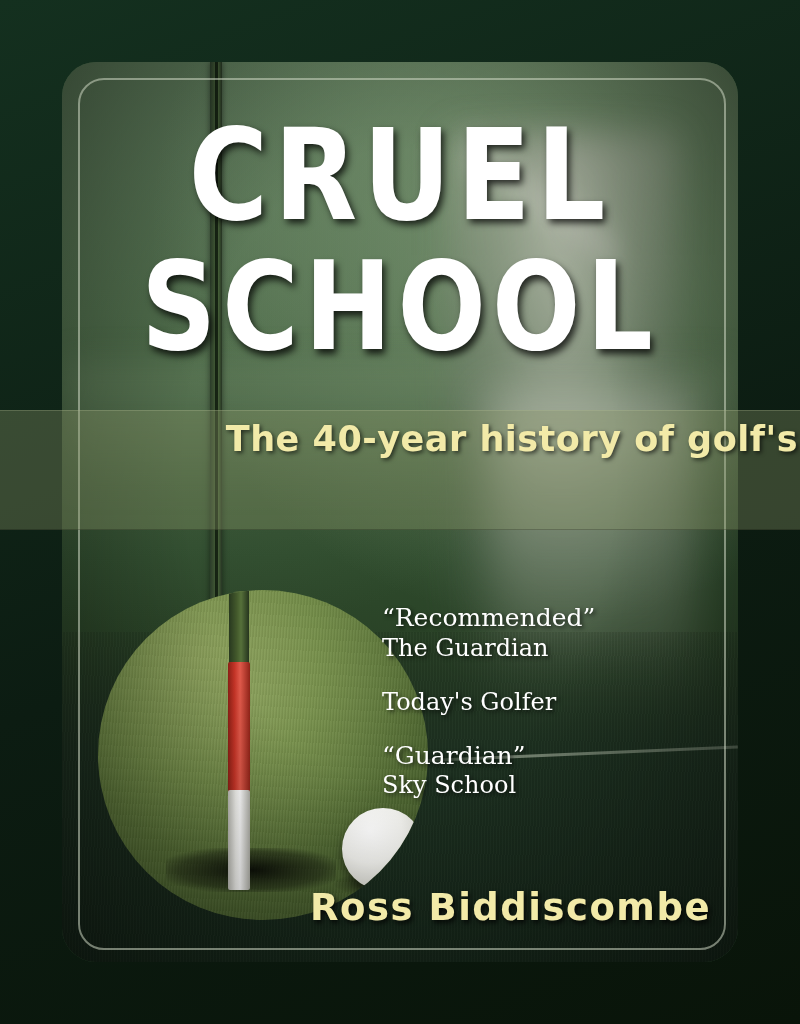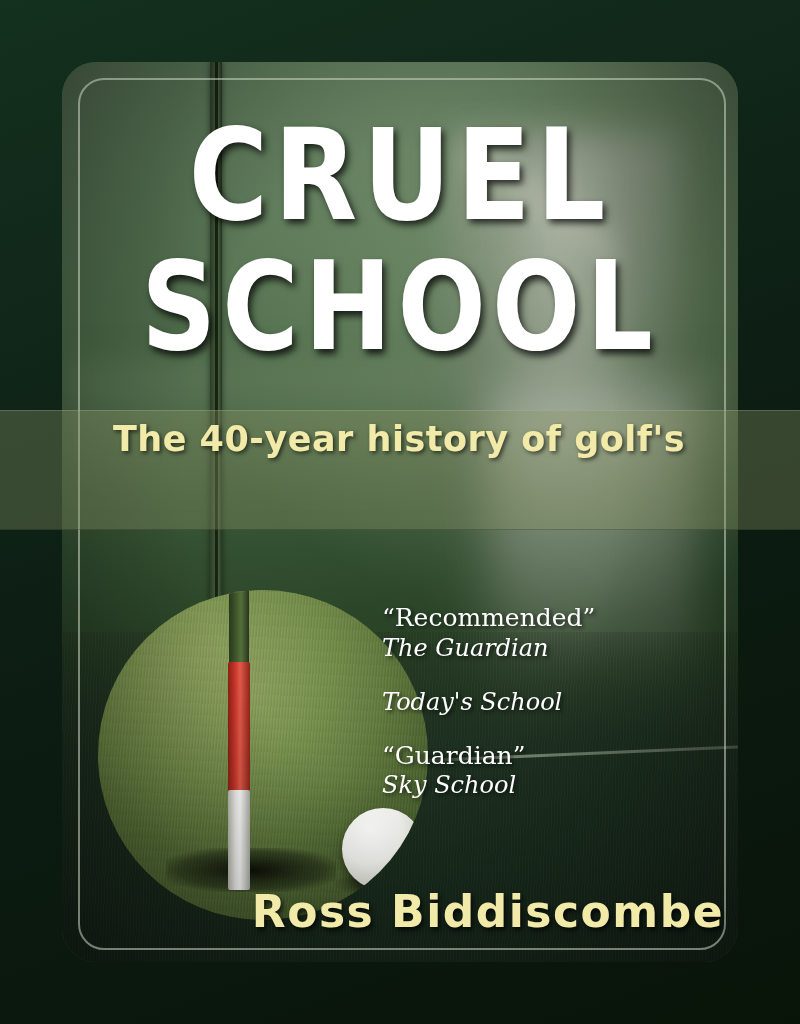--- a/index.html
+++ b/index.html
@@ -253,21 +253,21 @@
     top: 410px;
     height: 118px;
     background: rgba(138,150,104,0.35);
     border-top: 1px solid rgba(190,200,160,0.25);
     border-bottom: 1px solid rgba(0,0,0,0.2);
   }
   #subtitle-text {
     position: absolute;
     left: 0; right: 2px;
     top: 418px;
-    text-align: center;
+    text-align: right;
     color: #f2eaa8;
     font-family: "DejaVu Sans", sans-serif;
     font-weight: bold;
     font-size: 35px;
     line-height: 1.22;
     letter-spacing: 0.5px;
     text-shadow: 2px 2px 4px rgba(0,0,0,0.6);
   }
 
   
@@ -283,35 +283,34 @@
     margin-bottom: 26px;
   }
   .review-quote {
     font-family: "DejaVu Serif", serif;
     font-size: 25px;
     line-height: 1.1;
     text-shadow: 2px 2px 4px rgba(0,0,0,0.7);
   }
   .review-source {
     font-family: "DejaVu Serif", serif;
-    font-style: italic;
     font-size: 24px;
     margin-top: 2px;
     text-shadow: 2px 2px 4px rgba(0,0,0,0.7);
   }
 
   
   #author {
     position: absolute;
-    right: 76px;
+    right: 89px;
     top: 886px;
     color: #f2eaa8;
     font-family: "DejaVu Sans", sans-serif;
     font-weight: bold;
-    font-size: 44px;
+    font-size: 37px;
     letter-spacing: 1.5px;
     text-shadow: 2px 3px 5px rgba(0,0,0,0.75);
   }
 </style>
 </head>
 <body>
 
 <div id="cover">
 
   <div id="outer-frame"></div>
@@ -353,21 +352,21 @@
   <div id="subtitle-text">
     <div>The 40-year history of golf's</div>
   </div>
 
   <div id="reviews">
     <div class="review">
       <div class="review-quote">“Recommended”</div>
       <div class="review-source">The Guardian</div>
     </div>
     <div class="review">
-      <div class="review-source">Today's School</div>
+      <div class="review-source">Today's Golfer</div>
     </div>
     <div class="review">
       <div class="review-quote">“Guardian”</div>
       <div class="review-source">Sky School</div>
     </div>
   </div>
 
   <div id="author">Ross Biddiscombe</div>
 
 </div>

